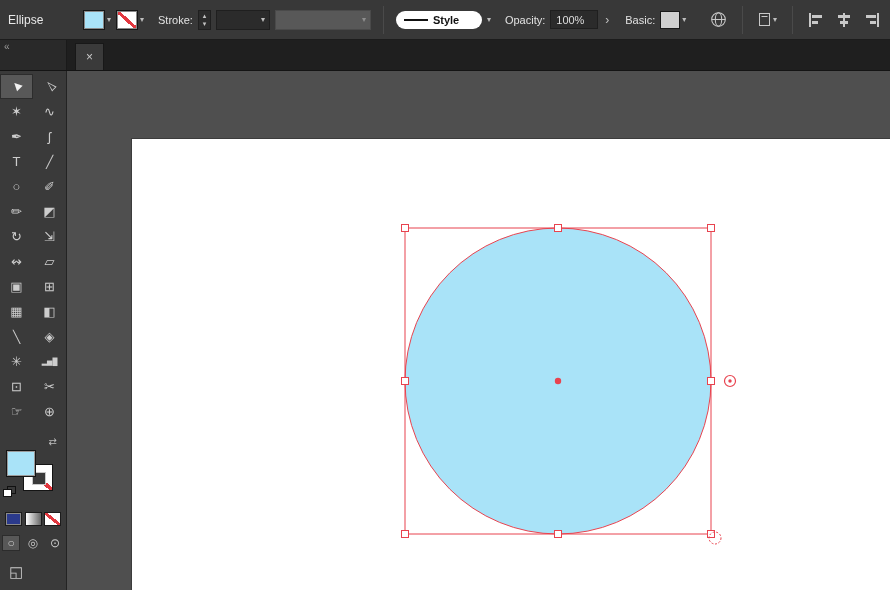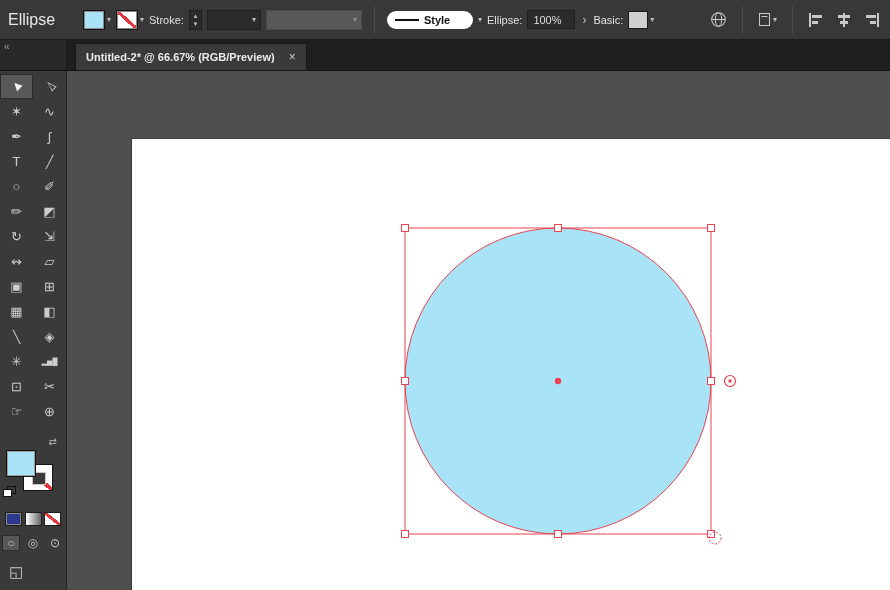--- a/index.html
+++ b/index.html
@@ -6,28 +6,28 @@
   html, body { width: 890px; height: 590px; overflow: hidden; }
   body { font-family: "Liberation Sans", sans-serif; background: #4f4f4f; }
   .app { position: relative; width: 890px; height: 590px; background: #4f4f4f; }
 
   
   .control-bar {
     height: 40px; background: #383838; border-bottom: 1px solid #1c1c1c;
     display: flex; align-items: center; padding: 0 8px; gap: 5px;
     color: #dcdcdc; font-size: 11px; position: relative; z-index: 10;
   }
-  .tool-name { width: 70px; font-size: 16px; color: #e8e8e8; }
+  .tool-name { width: 70px; font-size: 12px; color: #e8e8e8; }
   .cb-group { display: flex; align-items: center; gap: 2px; }
   .swatch { width: 22px; height: 20px; border: 1px solid #161616; box-shadow: inset 0 0 0 1px #8a8a8a; display: inline-block; }
   .fill-swatch { background: var(--fill); }
   .none-swatch { background: linear-gradient(to top right, #fff 44%, #e2373f 44%, #e2373f 56%, #fff 56%); }
   .dd-arrow { font-size: 8px; color: #bdbdbd; }
   .dd-arrow.dim { color: #8d8d8d; }
-  .cb-label { color: #e2e2e2; }
+  .cb-label { margin-left: 9px; color: #e2e2e2; }
   .stepper { width: 13px; height: 20px; background: #2b2b2b; border: 1px solid #1f1f1f;
     display: flex; flex-direction: column; align-items: center; justify-content: center; }
   .stepper span { font-size: 7px; line-height: 8px; color: #c2c2c2; }
   .dropdown { height: 20px; background: #2b2b2b; border: 1px solid #1f1f1f;
     display: flex; align-items: center; justify-content: flex-end; padding-right: 4px; }
   .dropdown.dark { width: 54px; }
   .dropdown.disabled { width: 96px; background: #585858; border-color: #4a4a4a; }
   .sep { width: 1px; height: 28px; background: #262626; border-right: 1px solid #4a4a4a; margin: 0 7px; }
   .brush-box { width: 86px; height: 18px; background: #fff; border-radius: 9px;
     display: flex; align-items: center; gap: 5px; padding: 0 8px; }
@@ -135,21 +135,21 @@
     </div>
 
     <div class="sep"></div>
 
     <div class="brush-box">
       <span class="brush-line"></span>
       <span class="brush-name">Style</span>
     </div>
     <span class="dd-arrow">▾</span>
 
-    <span class="cb-label">Ellipse:</span>
+    <span class="cb-label">Opacity:</span>
     <input class="opacity-input" value="100%" style="">
     <span class="chev">›</span>
 
     <span class="cb-label">Basic:</span>
     <div class="cb-group">
       <span class="style-swatch"></span>
       <span class="dd-arrow">▾</span>
     </div>
 
     <div class="right-cluster">
@@ -187,21 +187,20 @@
         </svg>
       </div>
     </div>
   </header>
 
   <div class="tab-strip">
     <div class="panel-header">
       <span>«</span>
     </div>
     <div class="tab">
-      <span>Untitled-2* @ 66.67% (RGB/Preview)</span>
       <span class="tab-close">×</span>
     </div>
   </div>
 
   <div class="main">
 
     <aside class="toolbar">
       <div class="tools" id="tools">
           <div class="tool active">
             <span class="glyph g-selection-tool">►</span>

